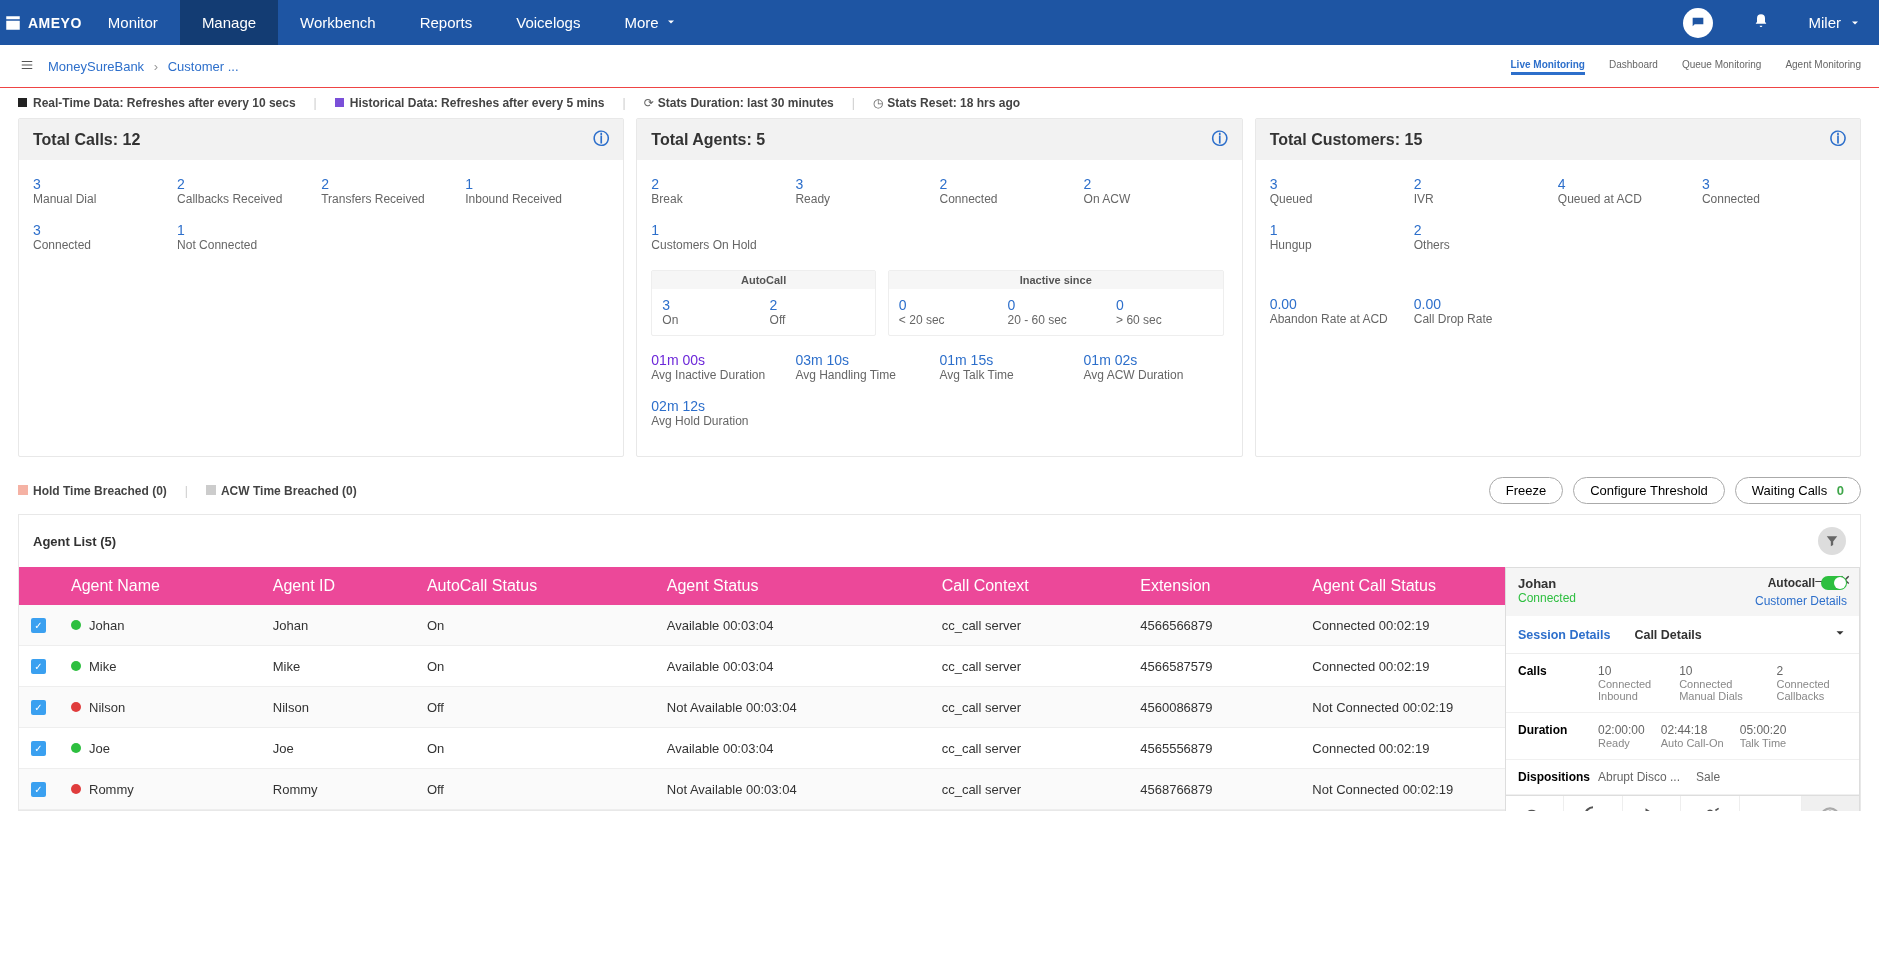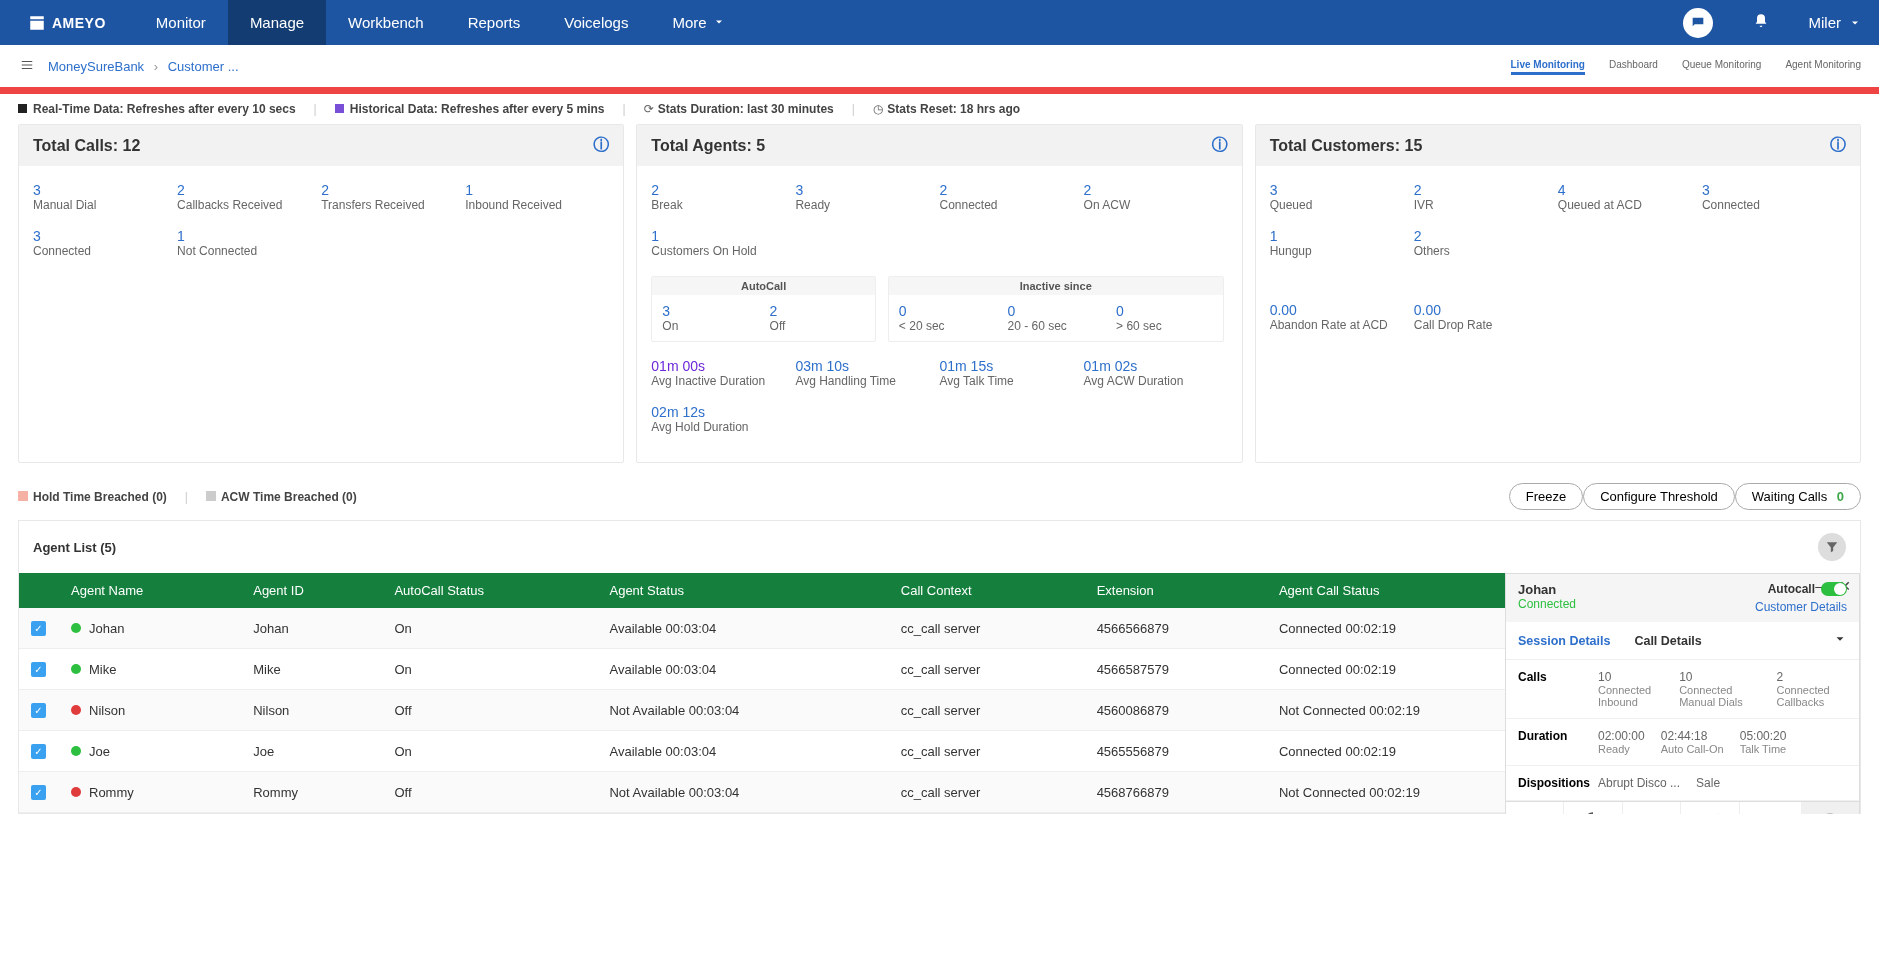--- a/index.html
+++ b/index.html
@@ -1,27 +1,27 @@
 <!DOCTYPE html>
 <html><head>
 <meta charset="utf-8">
 <style>
 * { box-sizing: border-box; margin: 0; padding: 0; font-family: -apple-system, BlinkMacSystemFont, 'Segoe UI', Arial, sans-serif; }
 body { background: #fff; font-size: 13px; color: #333; }
 .topnav { background: #1e55a3; height: 45px; display: flex; align-items: center; color: #fff; }
-.logo { display: flex; align-items: center; padding: 0 28px; font-weight: 700; font-size: 14px; letter-spacing: .5px; }
+.logo { display: flex; align-items: center; padding: 0 4px; font-weight: 700; font-size: 14px; letter-spacing: .5px; }
 .logo svg { margin-right: 6px; }
 .nav-item { padding: 12px 22px; height: 45px; display: flex; align-items: center; font-size: 15px; cursor: pointer; }
 .nav-item.active { background: #133c73; }
 .nav-item .chev { margin-left: 6px; }
 .nav-right { margin-left: auto; display: flex; align-items: center; padding-right: 18px; gap: 40px; }
 .nav-icon-circle { width: 30px; height: 30px; border-radius: 50%; background: #fff; display: flex; align-items: center; justify-content: center; color: #1e55a3; }
 .user { display: flex; align-items: center; font-size: 15px; gap: 8px; }
 
-.subbar { display: flex; align-items: center; padding: 12px 18px; border-bottom: 7px solid #ef4444; }
+.subbar { display: flex; align-items: center; padding: 12px 18px; border-bottom: 1px solid #ef4444; }
 .ham { margin-right: 12px; cursor: pointer; color: #555; }
 .breadcrumb { color: #2d6fcb; font-size: 13px; }
 .breadcrumb .sep { color: #999; margin: 0 6px; }
 .tabs { margin-left: auto; display: flex; gap: 24px; }
 .tab { font-size: 10px; color: #666; padding: 2px 0; cursor: pointer; }
 .tab.active { color: #2d6fcb; border-bottom: 3px solid #2d6fcb; font-weight: 600; }
 
 .infobar { padding: 8px 18px; display: flex; align-items: center; gap: 18px; font-size: 12px; color: #444; }
 .infobar .dot { display: inline-block; width: 9px; height: 9px; margin-right: 6px; }
 .infobar .sep { color: #ccc; }
@@ -40,30 +40,30 @@
 .stat .l { color: #666; font-size: 12px; }
 .subgroup { border: 1px solid #eee; border-radius: 2px; margin: 4px 4px 4px 0; flex: 1; }
 .subgroup-head { background: #f6f6f6; font-size: 11px; font-weight: 600; text-align: center; padding: 3px; color: #555; }
 .subgroup-body { display: flex; padding: 8px 4px; }
 .subgroup-body .stat { width: auto; flex: 1; padding: 0 6px; }
 
 .midbar { display: flex; align-items: center; padding: 10px 18px; }
 .legend { display: flex; gap: 18px; font-size: 12px; color: #444; }
 .legend .sw { display: inline-block; width: 10px; height: 10px; margin-right: 5px; }
 .legend .sep { color: #ccc; }
-.actions { margin-left: auto; display: flex; gap: 0; align-items: center; }
+.actions { margin-left: auto; display: flex; gap: 10px; align-items: center; }
 .btn { border: 1px solid #aaa; border-radius: 16px; background: #fff; padding: 5px 16px; font-size: 13px; cursor: pointer; }
 .btn .count { color: #3fa64a; margin-left: 6px; font-weight: 600; }
 
 .agent-section { margin: 0 18px; border: 1px solid #e8e8e8; }
 .agent-head { padding: 12px 14px; font-weight: 600; display: flex; align-items: center; }
 .filter-ic { margin-left: auto; width: 28px; height: 28px; border-radius: 50%; background: #ddd; display: flex; align-items: center; justify-content: center; cursor: pointer; }
 .agent-table { position: relative; }
 table { width: 100%; border-collapse: collapse; }
-thead { background: #15803d; color: #fff; font-size: 13px; }
+thead { background: #ec4899; color: #fff; font-size: 16px; }
 thead th { text-align: left; padding: 10px 12px; font-weight: 500; }
 tbody td { padding: 12px; border-bottom: 1px solid #eee; font-size: 13px; }
 tbody tr:nth-child(odd) { background: #fafafa; }
 .chk { width: 15px; height: 15px; background: #3aa0f0; border-radius: 2px; display: inline-flex; align-items: center; justify-content: center; color: #fff; font-size: 10px; }
 .dot-status { display: inline-block; width: 10px; height: 10px; border-radius: 50%; margin-right: 8px; }
 .dot-green { background: #2dbf3f; }
 .dot-red { background: #e03c3c; }
 
 .side-panel { position: absolute; right: 0; top: 0; width: 355px; background: #fff; border: 1px solid #ddd; font-size: 12px; }
 .sp-head { padding: 8px 12px; background: #f5f5f5; display: flex; align-items: flex-start; }

